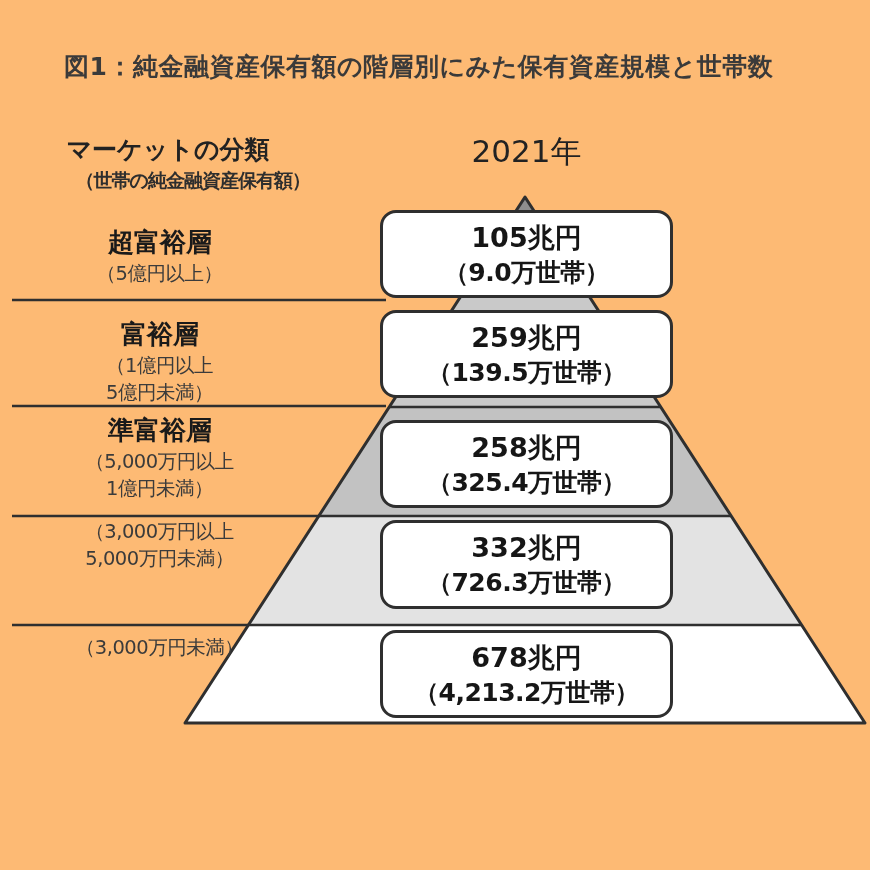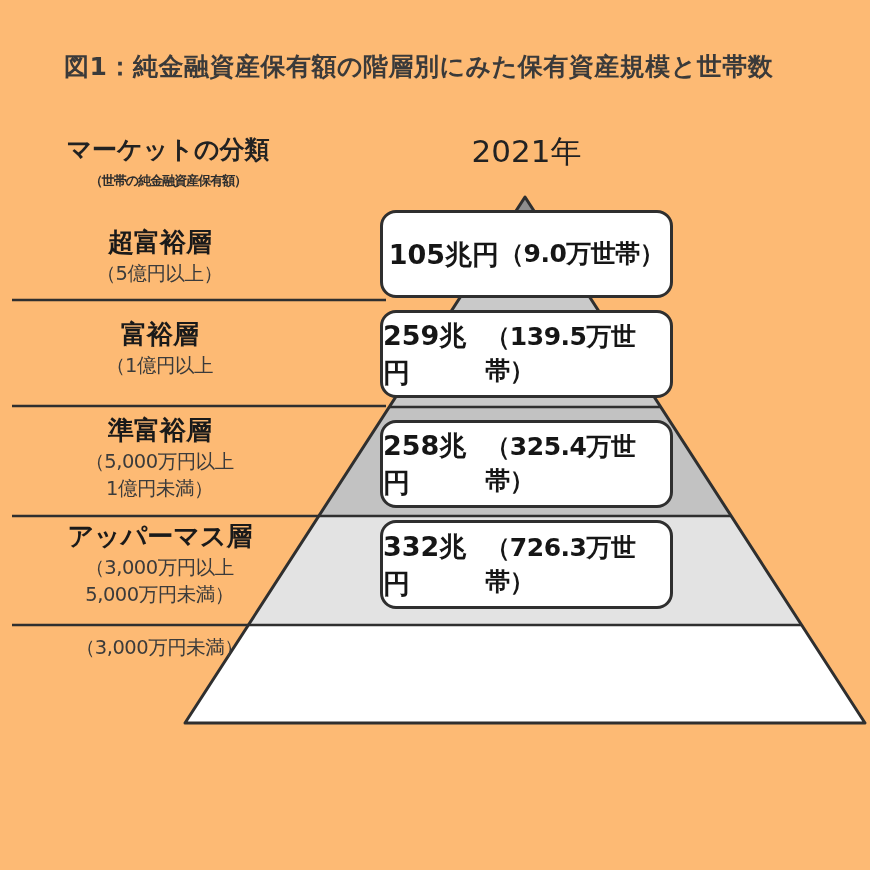--- a/index.html
+++ b/index.html
@@ -6,33 +6,33 @@
   .canvas{
     position:relative;width:870px;height:870px;background:#fdba74;overflow:hidden;
     font-family:"DejaVu Sans","Liberation Sans",sans-serif;color:#1e1e1e;
   }
   .chart-title{
     position:absolute;left:64px;top:50px;width:760px;
     font-size:25px;font-weight:700;color:#3a3a3a;letter-spacing:0.5px;white-space:nowrap;
   }
   .market-header{position:absolute;left:0;top:133px;width:284px;text-align:center;margin-left:26px;}
   .market-label{font-size:25px;font-weight:700;color:#222;line-height:34px;}
-  .market-sublabel{font-size:13px;font-weight:600;color:#2e2e2e;line-height:27px;letter-spacing:-1px;}
+  .market-sublabel{font-size:19px;font-weight:600;color:#2e2e2e;line-height:27px;letter-spacing:-1px;text-align:right;}
   .year-header{
     position:absolute;left:380px;top:131px;width:293px;text-align:center;
     font-size:31px;font-weight:400;color:#222;
   }
   .pyramid-svg{position:absolute;left:0;top:0;}
   .tier-label{position:absolute;left:0;width:284px;text-align:center;}
   .tier-name{font-size:26px;font-weight:700;color:#1a1a1a;line-height:36px;padding-left:36px;}
   .tier-range{font-size:19.5px;font-weight:500;color:#3b3b3b;line-height:27px;letter-spacing:-0.5px;margin-left:35px;}
   .value-box{
     position:absolute;left:380px;width:293px;box-sizing:border-box;
     background:#ffffff;border:3px solid #2f2f2f;border-radius:16px;
-    display:flex;flex-direction:row;align-items:center;justify-content:center;
+    display:flex;flex-direction:column;align-items:center;justify-content:center;
   }
   .box-amount{font-size:27px;font-weight:700;color:#161616;line-height:37px;}
   .box-households{font-size:25px;font-weight:700;color:#161616;line-height:34px;letter-spacing:-0.5px;}
 </style>
 </head>
 <body>
 
 <div class="canvas">
 
   <div class="chart-title">図1：純金融資産保有額の階層別にみた保有資産規模と世帯数</div>
@@ -74,28 +74,28 @@
     <polygon points="525,197 865,723 185,723" fill="none" stroke="#2f2f2f" stroke-width="3" stroke-linejoin="round"></polygon>
   </svg>
 
   <div class="tier-label" style="top:224px">
     <div class="tier-name">超富裕層</div>
     <div class="tier-range">（5億円以上）</div>
   </div>
   <div class="tier-label" style="top:316px">
     <div class="tier-name">富裕層</div>
     <div class="tier-range">（1億円以上</div>
+    <div class="tier-range">5億円未満）</div>
   </div>
   <div class="tier-label" style="top:412px">
     <div class="tier-name">準富裕層</div>
     <div class="tier-range">（5,000万円以上</div>
     <div class="tier-range">1億円未満）</div>
   </div>
   <div class="tier-label" style="top:518px">
-    <div class="tier-name">アッパーマス層</div>
     <div class="tier-range">（3,000万円以上</div>
     <div class="tier-range">5,000万円未満）</div>
   </div>
   <div class="tier-label" style="top:634px">
     <div class="tier-range">（3,000万円未満）</div>
   </div>
 
   <div class="value-box" style="top:210px;height:88px">
     <div class="box-amount">105兆円</div>
     <div class="box-households">（9.0万世帯）</div>
@@ -105,14 +105,18 @@
     <div class="box-households">（139.5万世帯）</div>
   </div>
   <div class="value-box" style="top:420px;height:88px">
     <div class="box-amount">258兆円</div>
     <div class="box-households">（325.4万世帯）</div>
   </div>
   <div class="value-box" style="top:520px;height:89px">
     <div class="box-amount">332兆円</div>
     <div class="box-households">（726.3万世帯）</div>
   </div>
+  <div class="value-box" style="top:630px;height:88px">
+    <div class="box-amount">678兆円</div>
+    <div class="box-households">（4,213.2万世帯）</div>
+  </div>
 
 </div>
 
 </body></html>

